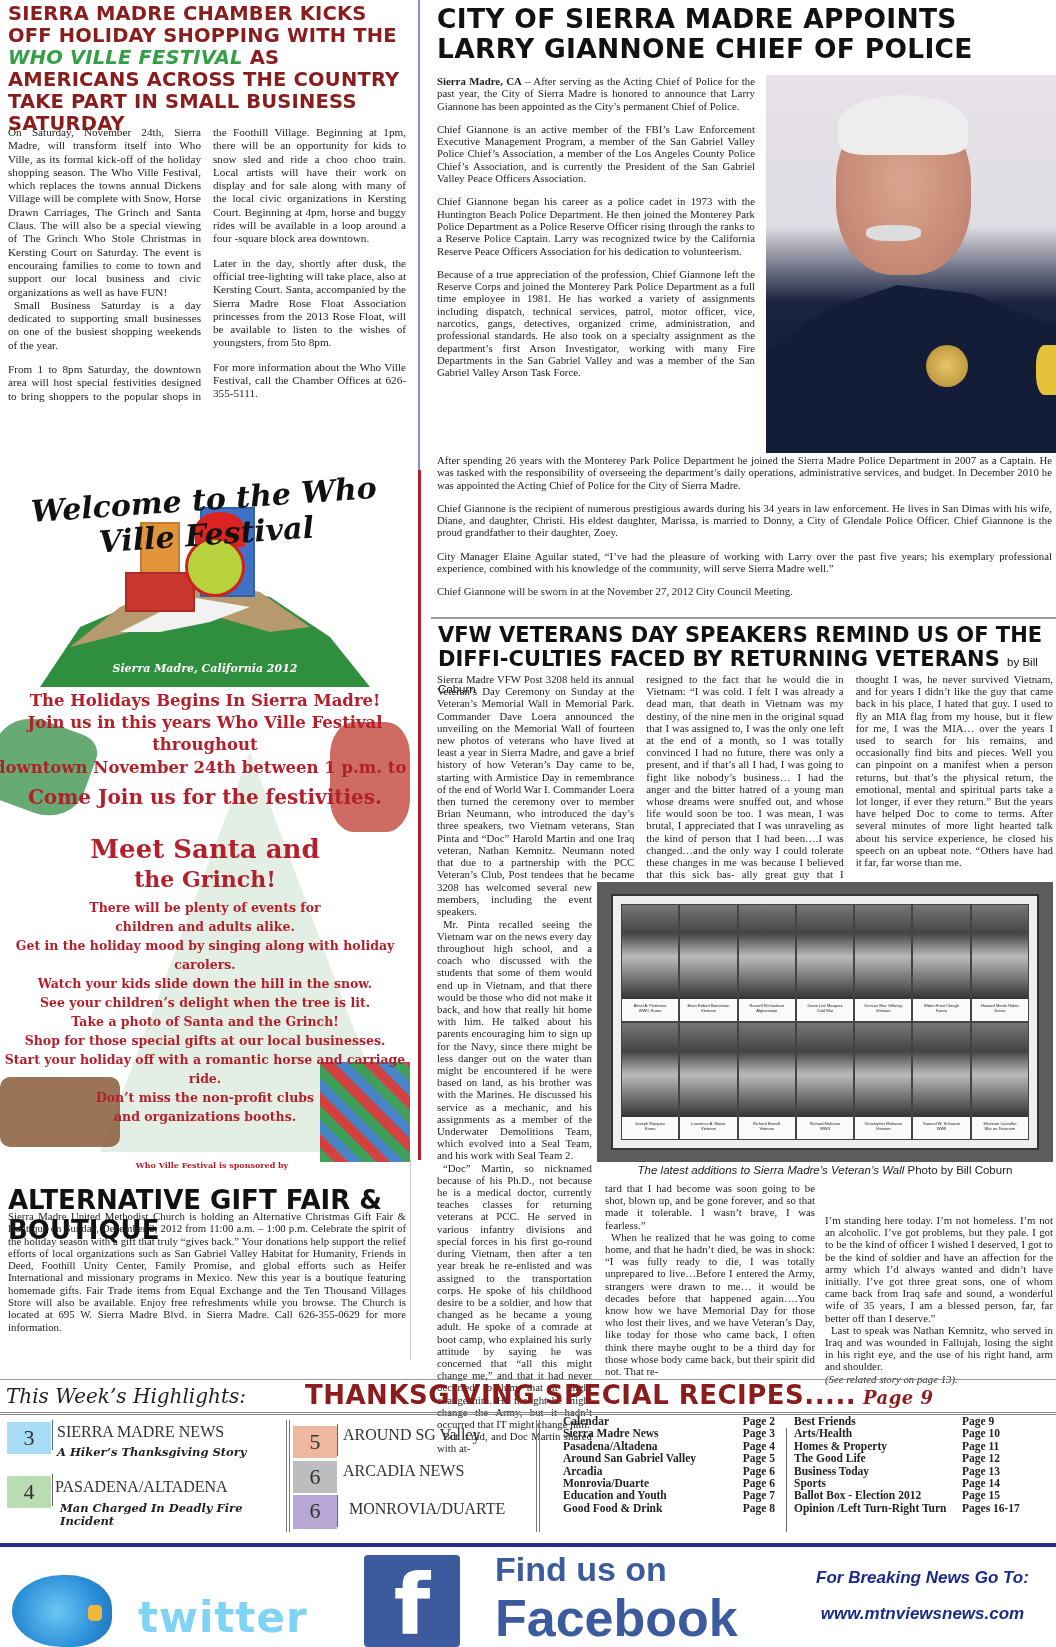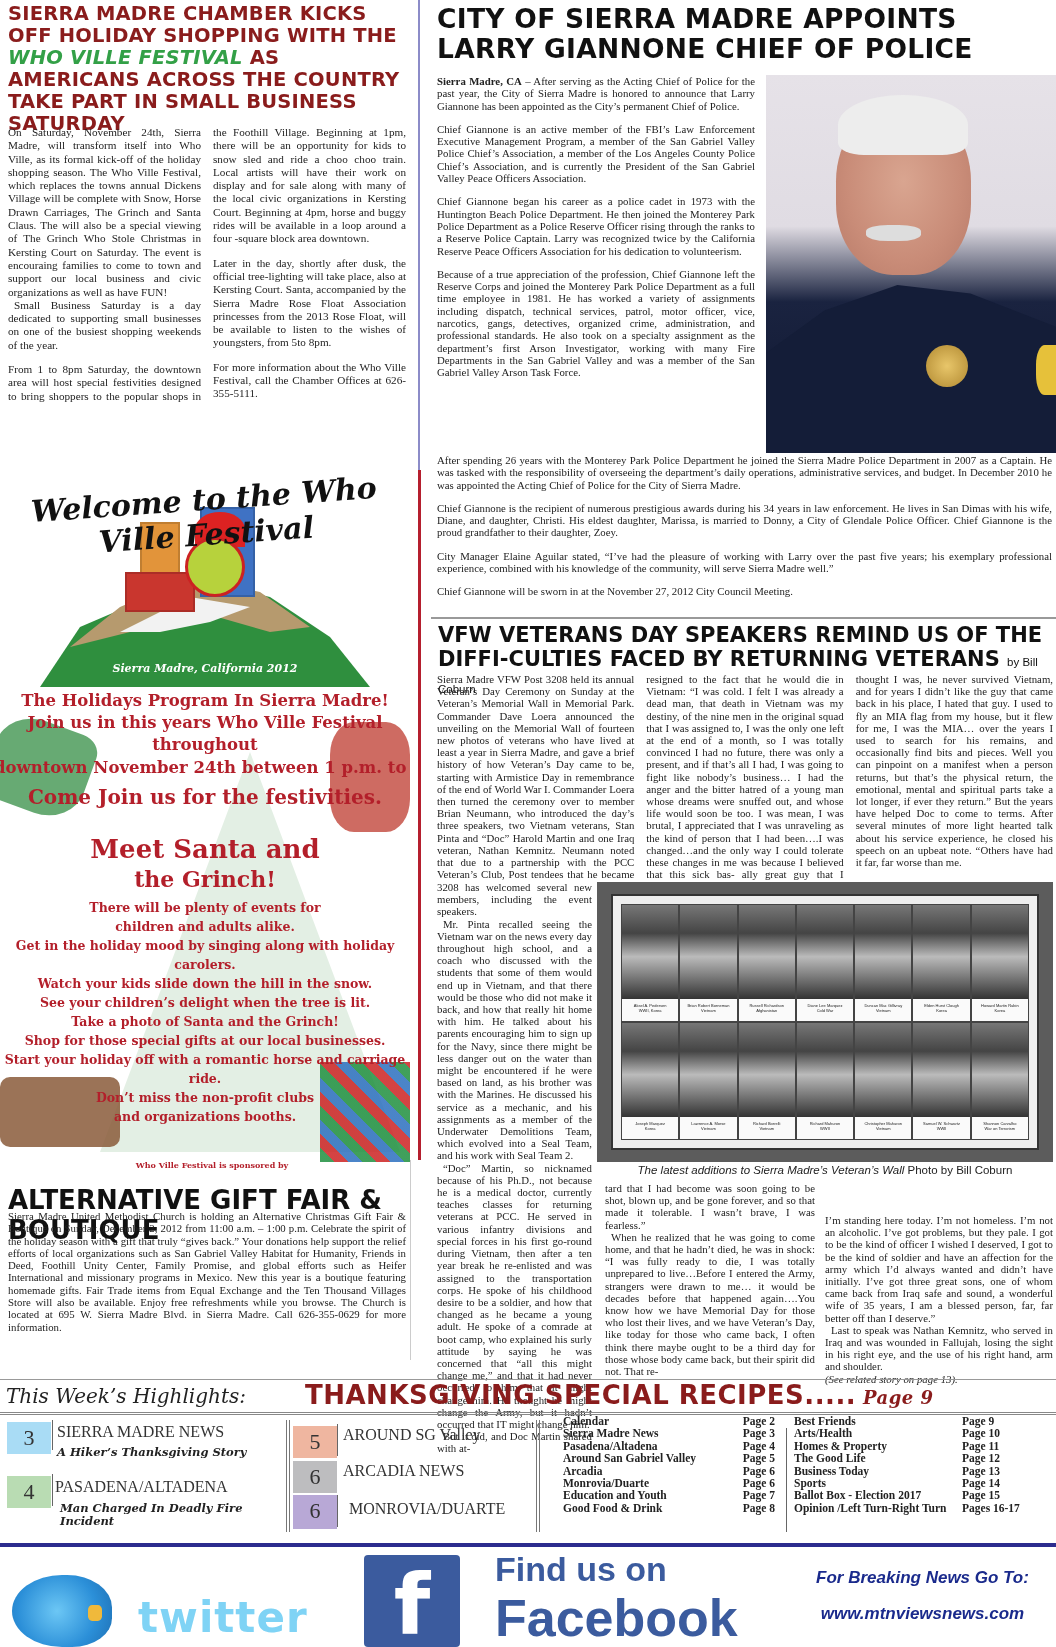--- a/index.html
+++ b/index.html
@@ -128,21 +128,21 @@
     <div class="grinch-hat"></div>
     <div class="grinch"></div>
     <div class="ad-banner-text">Welcome to the Who Ville Festival</div>
     <div class="ad-caption-ca">Sierra Madre, California 2012</div>
   </div>
   <div class="sled"></div>
   <div class="shoppers"></div>
   <div class="carriage"></div>
   <div class="presents"></div>
   <div class="ad-lines">
-    <div style="font-size:16.5px;line-height:22px;">The Holidays Program In Sierra Madre!</div>
+    <div style="font-size:16.5px;line-height:22px;">The Holidays Begins In Sierra Madre!</div>
     <div style="font-size:16.5px;line-height:22px;">Join us in this years Who Ville Festival throughout</div>
     <div style="font-size:16.5px;line-height:24px;white-space:nowrap;margin-left:-6px;">downtown November 24th between 1 p.m. to 8 p.m.</div>
     <div style="font-size:20px;line-height:34px;">Come Join us for the festivities.</div>
     <div style="font-size:26px;line-height:30px;margin-top:20px;">Meet Santa and</div>
     <div style="font-size:22px;line-height:30px;">the Grinch!</div>
     <div style="font-size:12.5px;line-height:19px;margin-top:4px;">
       <div>There will be plenty of events for</div>
       <div>children and adults alike.</div>
       <div>Get in the holiday mood by singing along with holiday carolers.</div>
       <div>Watch your kids slide down the hill in the snow.</div>
@@ -400,21 +400,21 @@
     </div>
   <div class="toc-row">
       <span>Business Today</span>
       <span style="width:62px">Page 13</span>
     </div>
   <div class="toc-row">
       <span>Sports</span>
       <span style="width:62px">Page 14</span>
     </div>
   <div class="toc-row">
-      <span>Ballot Box - Election 2017</span>
+      <span>Ballot Box - Election 2012</span>
       <span style="width:62px">Page 15</span>
     </div>
   <div class="toc-row">
       <span>Opinion /Left Turn-Right Turn</span>
       <span style="width:62px">Pages 16-17</span>
     </div>
 </div>
 
 <div id="hr-blue" class="abs"></div>
 

